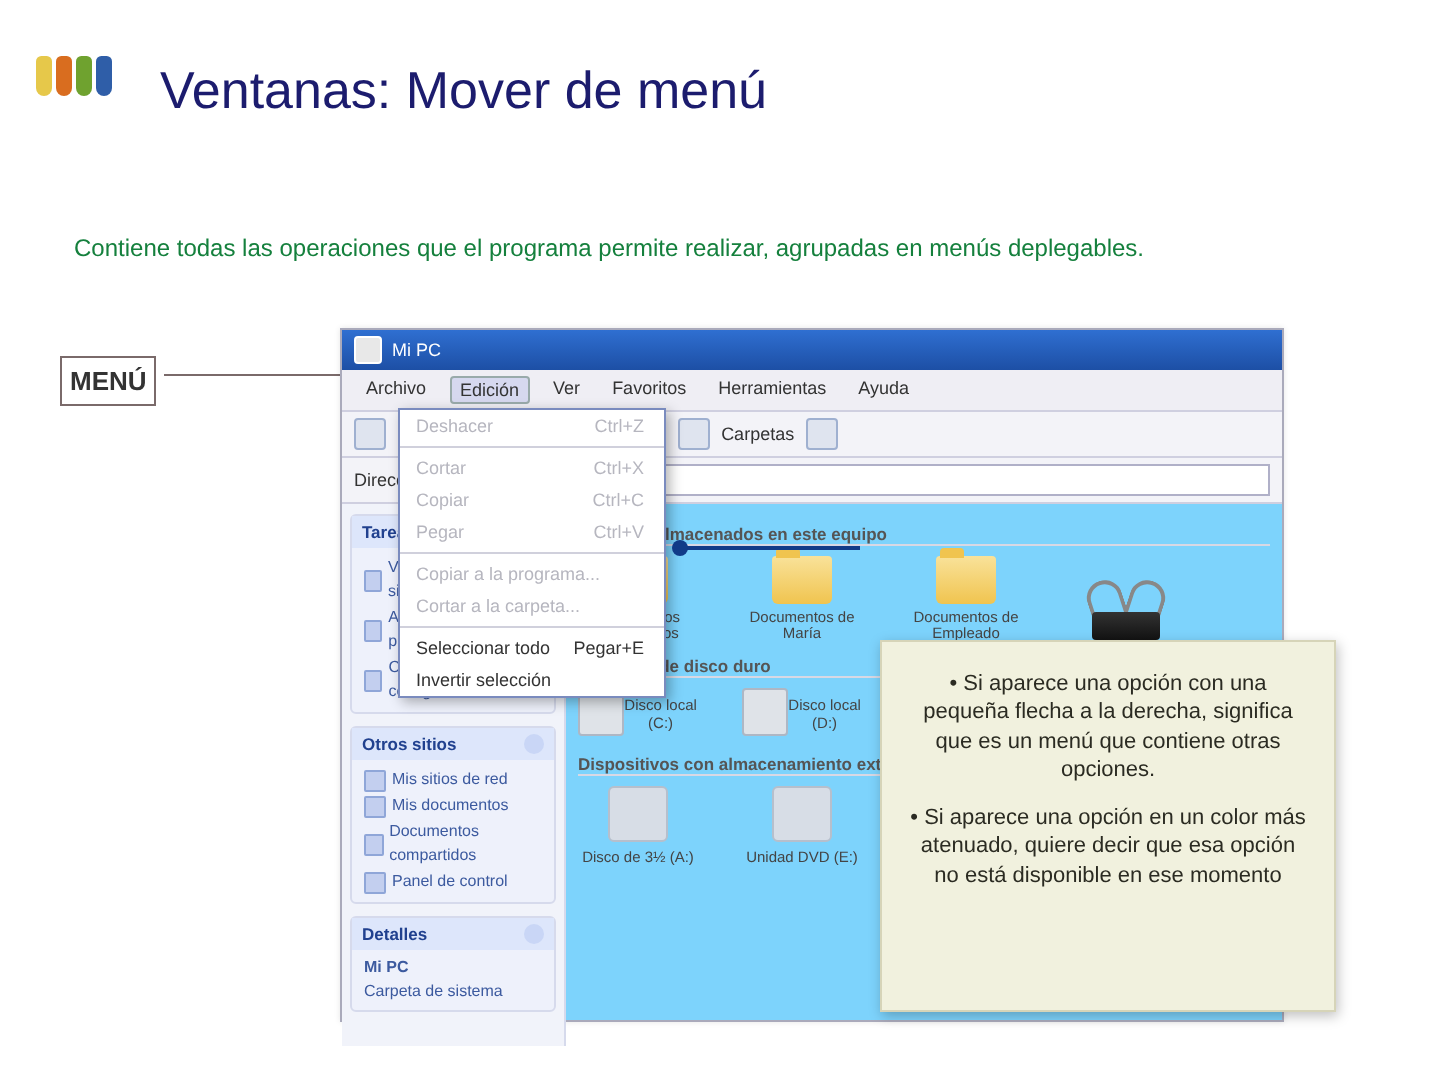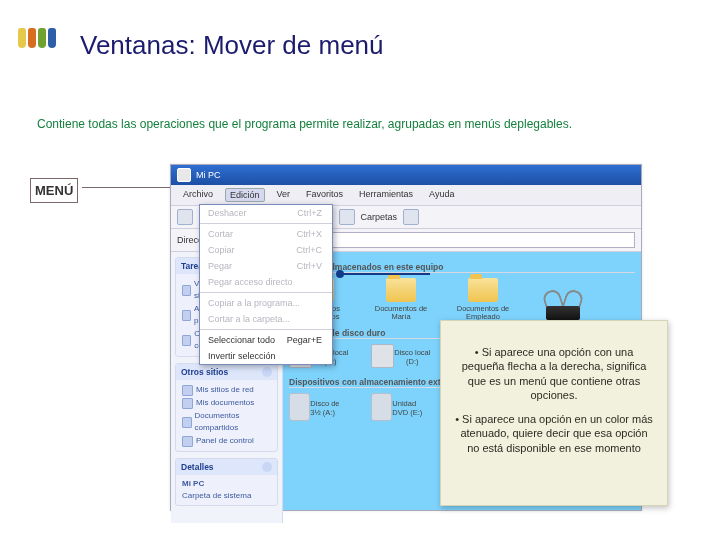--- a/index.html
+++ b/index.html
@@ -42,24 +42,24 @@
 .section-title{font-size:8.5px;font-weight:bold;color:#555;border-bottom:1px solid #d8d8e4;margin:6px 0 5px}
 .folders{display:flex;gap:22px;margin-bottom:6px}
 .folder{display:flex;flex-direction:column;align-items:center;width:60px;text-align:center}
 .folder .ficon{width:30px;height:24px;background:linear-gradient(#f9e29a,#f0c44f);border-radius:2px 2px 3px 3px;position:relative;margin-bottom:3px}
 .folder .ficon:before{content:"";position:absolute;left:2px;top:-4px;width:12px;height:5px;background:#f0c44f;border-radius:2px 2px 0 0}
 .folder .ftxt{font-size:7.5px;line-height:1.1;color:#444}
 .drives{display:flex;gap:22px;margin-bottom:6px}
 .drive{display:flex;flex-direction:row;align-items:center;width:60px;text-align:center}
 .dicon{width:28px;height:22px;background:#dfe3e8;border:1px solid #aeb7c4;border-radius:2px;margin-bottom:3px;position:relative}
 .dtxt{font-size:7.5px;color:#444}
-.dev{display:flex;align-items:center;width:60px}
+.dev{display:flex;flex-direction:column;align-items:center;width:60px}
 .dev .dv{width:28px;height:26px;background:#d7dde6;border:1px solid #b6bfcc;border-radius:3px;margin-bottom:3px}
 .sticky{position:absolute;left:440px;top:320px;width:228px;height:186px;background:#f1f1de;border:1px solid #d6d4b8;box-shadow:1px 2px 6px rgba(0,0,0,.25);padding:14px 12px 10px;box-sizing:border-box;font-size:11px;color:#2b2b22;text-align:center;line-height:1.3}
-.sticky p{margin:10px 0 10px}
+.sticky p{margin:0 0 10px}
 .clip{position:absolute;left:540px;top:292px;width:46px;height:38px;z-index:20}
 .clip .bar{position:absolute;left:6px;top:14px;width:34px;height:14px;background:linear-gradient(#333,#111);border-radius:2px}
 .clip .hL,.clip .hR{position:absolute;top:-2px;width:14px;height:20px;border:2px solid #888;border-bottom:none;border-radius:10px 10px 0 0}
 .clip .hL{left:4px;transform:rotate(-18deg)}
 .clip .hR{right:4px;transform:rotate(18deg)}
 </style>
 </head>
 <body>
 
 <div class="slide">
@@ -115,24 +115,20 @@
           <span>Ctrl+X</span>
         </div>
       <div class="row dis">
           <span>Copiar</span>
           <span>Ctrl+C</span>
         </div>
       <div class="row dis">
           <span>Pegar</span>
           <span>Ctrl+V</span>
         </div>
-      <div class="row dis">
-          <span>Pegar acceso directo</span>
-          <span></span>
-        </div>
       <div class="sep"></div>
       <div class="row dis">
           <span>Copiar a la programa...</span>
           <span></span>
         </div>
       <div class="row dis">
           <span>Cortar a la carpeta...</span>
           <span></span>
         </div>
       <div class="sep"></div>

